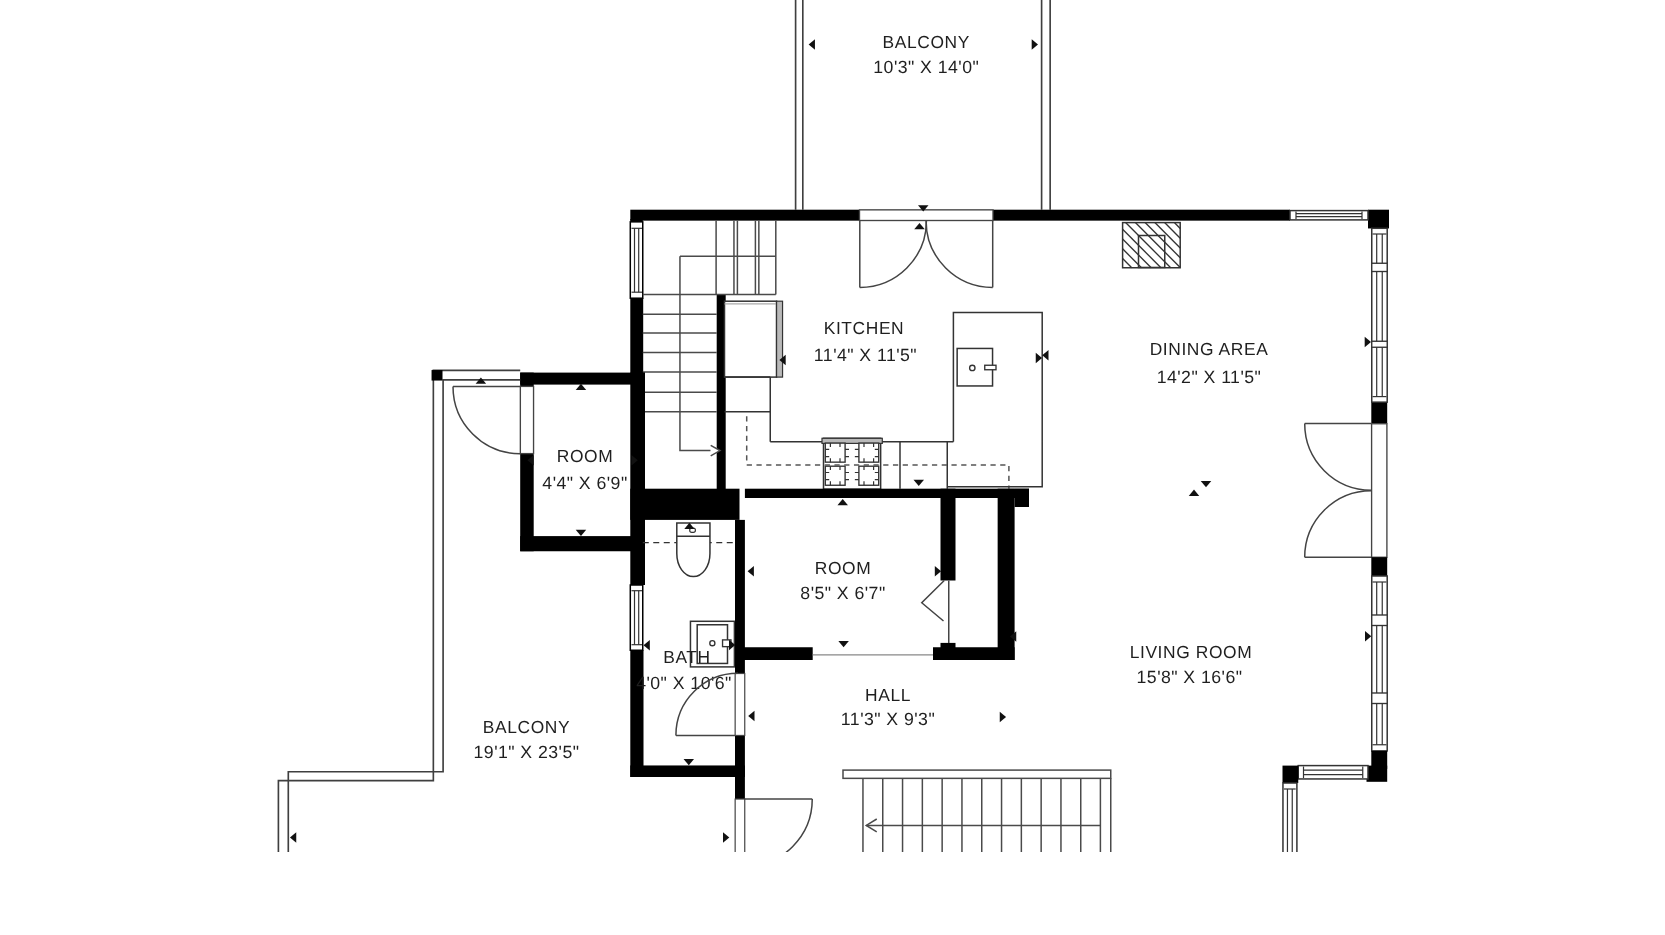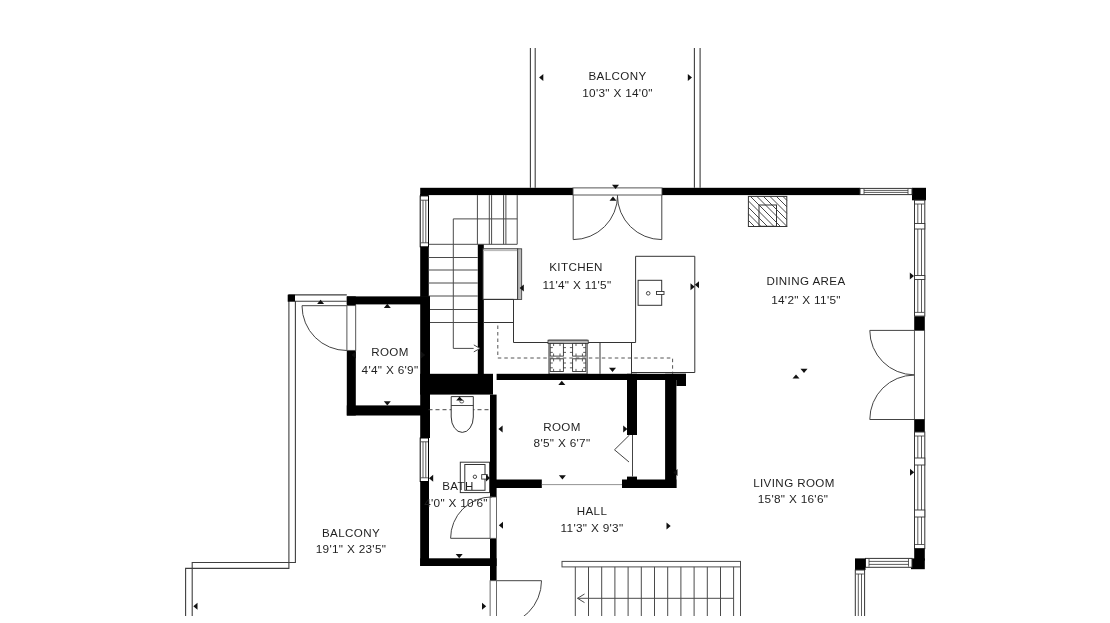--- a/index.html
+++ b/index.html
@@ -1,16 +1,16 @@
 <!DOCTYPE html>
 <html><head>
 <meta charset="utf-8">
 <style>
 html,body{margin:0;padding:0;background:#fff;}
-#plan{width:1110px;height:568px;position:relative;margin-top:48px;}
+#plan{width:1110px;height:568px;position:relative;}
 text{font-family:"Liberation Sans",sans-serif;fill:#1f1f1f;}
 .lbl{font-size:11.6px;letter-spacing:.4px;}
 .dim{font-size:11.8px;letter-spacing:.3px;}
 </style>
 </head>
 <body>
 
 <div id="plan">
 <svg width="1110" height="623" viewBox="0 0 1110 623">
 <rect x="0" y="0" width="1110" height="623" fill="#ffffff"></rect>

